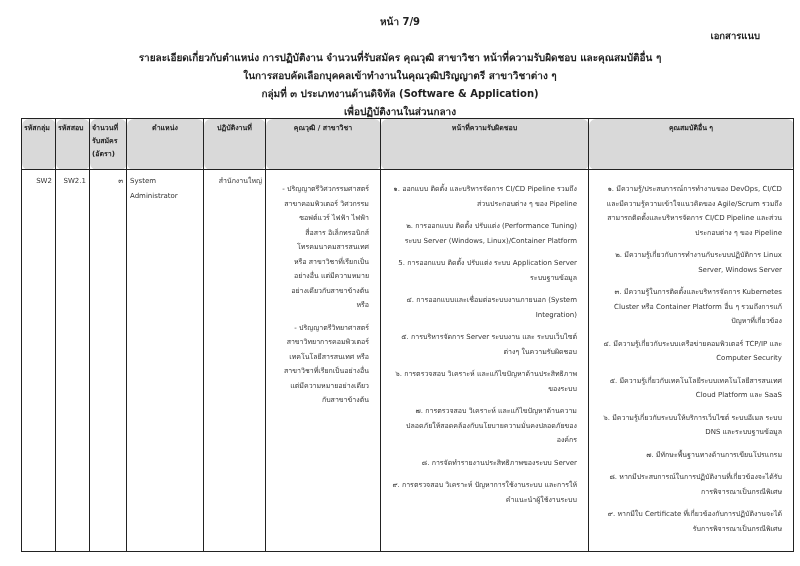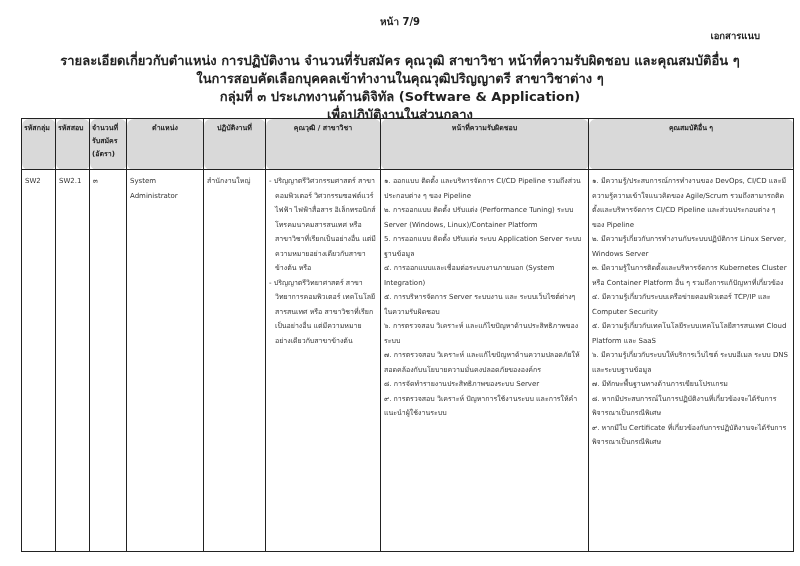--- a/index.html
+++ b/index.html
@@ -2,40 +2,40 @@
 <html><head>
 <meta charset="utf-8">
 <style>
   html, body { margin: 0; padding: 0; }
   body {
     width: 800px; height: 566px; background: #ffffff; position: relative; overflow: hidden;
     font-family: "DejaVu Sans", "Liberation Sans", sans-serif; color: #222;
   }
   .page-num { position: absolute; top: 14px; left: 0; width: 800px; text-align: center; font-size: 10px; font-weight: bold; }
   .attach { position: absolute; top: 28px; right: 40px; font-size: 9.5px; font-weight: bold; }
-  .title-line { position: absolute; left: 0; width: 800px; text-align: center; font-size: 13px; font-weight: bold; }
+  .title-line { position: absolute; left: 0; width: 800px; text-align: center; font-size: 10px; font-weight: bold; }
   .t1 { top: 50px; }
   .t2 { top: 68px; }
   .t3 { top: 86px; }
   .t4 { top: 104px; }
   table.main {
     position: absolute; left: 21px; top: 118px; width: 772px; height: 434px;
     border-collapse: collapse; table-layout: fixed; font-size: 7px;
   }
   table.main th, table.main td { border: 1px solid #222; vertical-align: top; }
   table.main th {
     background: #d9d9d9; font-weight: bold; text-align: center; height: 44px; padding: 3px 2px; line-height: 13px;
     font-size: 7px;
     border-radius: 7px;
   }
   table.main th.c1, table.main th.c2, table.main th.c3 { text-align: left; }
   table.main td { padding: 4px 3px; line-height: 14.5px; color: #333; }
-  .center { text-align: left; }
+  .center { text-align: right; }
   ul.plain { list-style: none; margin: 0; padding: 0; }
-  ul.plain li { margin: 0; }
+  ul.plain li { margin: 8px; text-align: right; }
   ul.dash li { padding-left: 6px; text-indent: -6px; }
 </style>
 </head>
 <body>
 
 <div class="page-num">หน้า 7/9</div>
 <div class="attach">เอกสารแนบ</div>
 <div class="title-line t1">รายละเอียดเกี่ยวกับตำแหน่ง การปฏิบัติงาน  จำนวนที่รับสมัคร คุณวุฒิ สาขาวิชา หน้าที่ความรับผิดชอบ และคุณสมบัติอื่น ๆ</div>
 <div class="title-line t2">ในการสอบคัดเลือกบุคคลเข้าทำงานในคุณวุฒิปริญญาตรี สาขาวิชาต่าง ๆ</div>
 <div class="title-line t3">กลุ่มที่ ๓ ประเภทงานด้านดิจิทัล (Software &amp; Application)</div>

